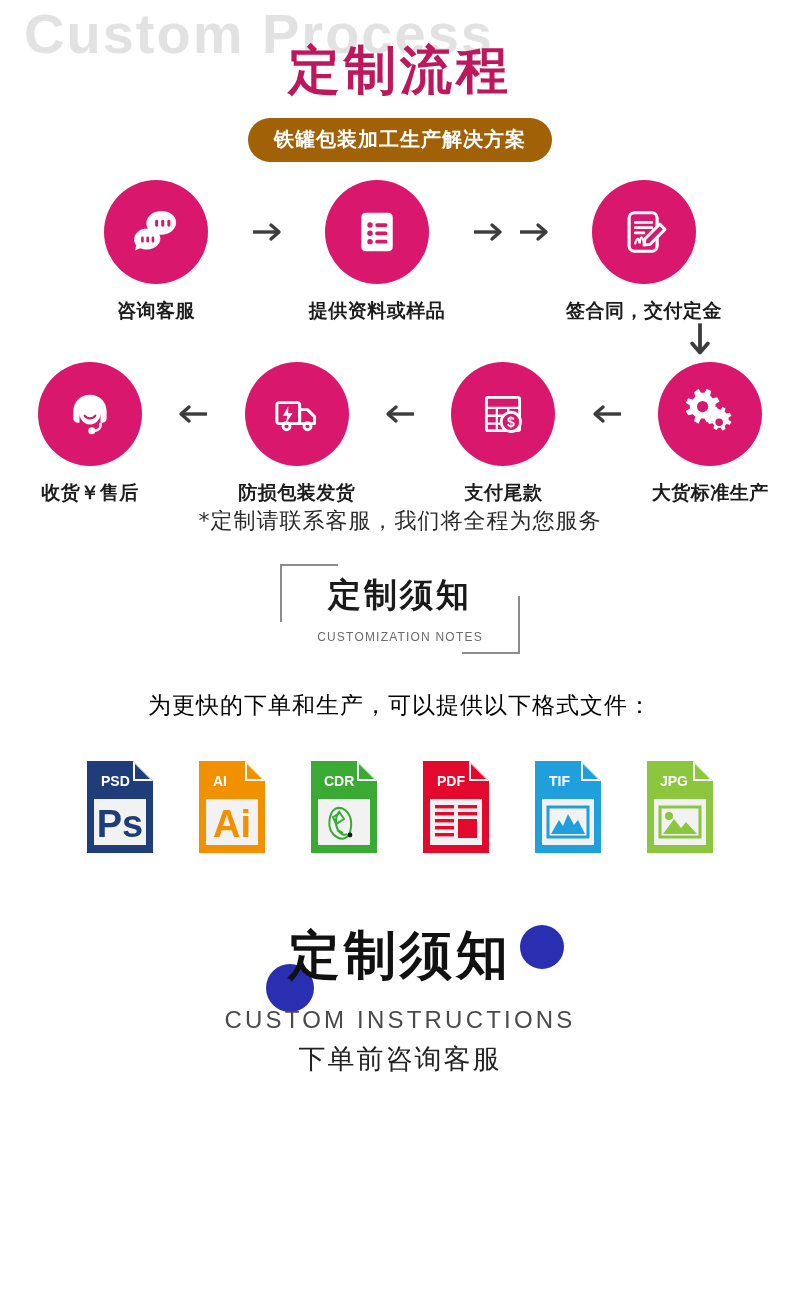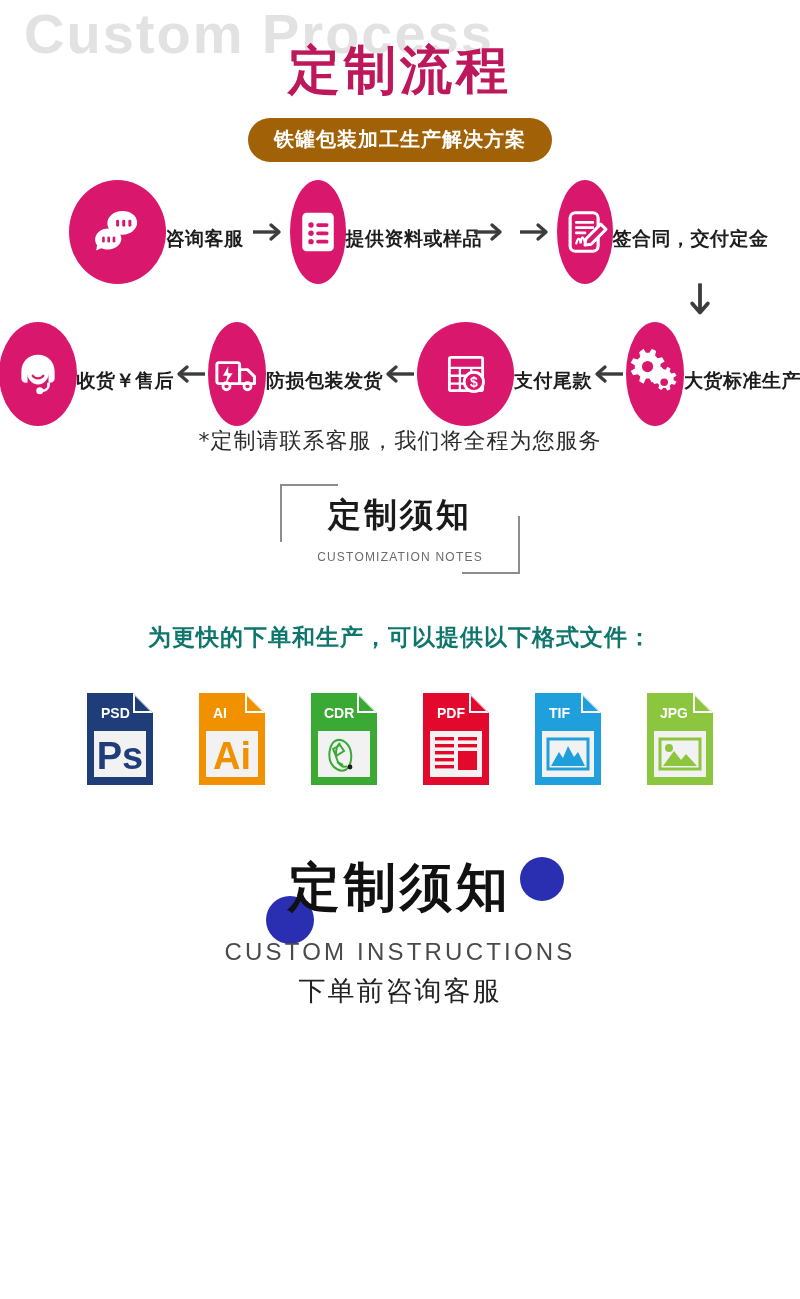--- a/index.html
+++ b/index.html
@@ -37,21 +37,21 @@
     letter-spacing:1px;
     padding:8px 26px 9px;
     border-radius:22px;
   }
 
   
   .process{ position:relative; padding:0 8px; }
   .prow{ display:flex; align-items:flex-start; justify-content:center; }
   .pcell{
     width:175px;
-    display:flex; flex-direction:row; align-items:center;text-align:right;
+    display:flex; flex-direction:column; align-items:center;text-align:right;
   }
   .circle{
     width:104px; height:104px; border-radius:50%;
     background:#d9176c;
     display:flex; align-items:center; justify-content:center;
   }
   .circle svg{ width:56px; height:56px; display:block; }
   .plabel{
     margin-top:14px;
     font-size:19px; font-weight:bold; color:#1d1d1d;
@@ -103,22 +103,22 @@
   }
   .bracket .en{
     margin-top:16px;
     font-size:12px; color:#6b6b6b; letter-spacing:1.2px;
     font-family:"Liberation Sans",sans-serif;
   }
 
   
   .red-line{
     text-align:center;
-    font-size:23px; color:#0f766e; font-weight:bold;
-    letter-spacing:1px; margin-top:48px;
+    font-size:23px; color:#000000; font-weight:normal;
+    letter-spacing:1px; margin-top:36px;
     font-family:"DejaVu Sans","Liberation Sans",sans-serif;
   }
 
   
   .files{
     display:flex; justify-content:center; align-items:flex-start;
     gap:38px; margin-top:36px;text-align:right;
   }
   .fileicon{ width:74px; }
   .fileicon svg{ width:74px; height:100px; display:block; }

